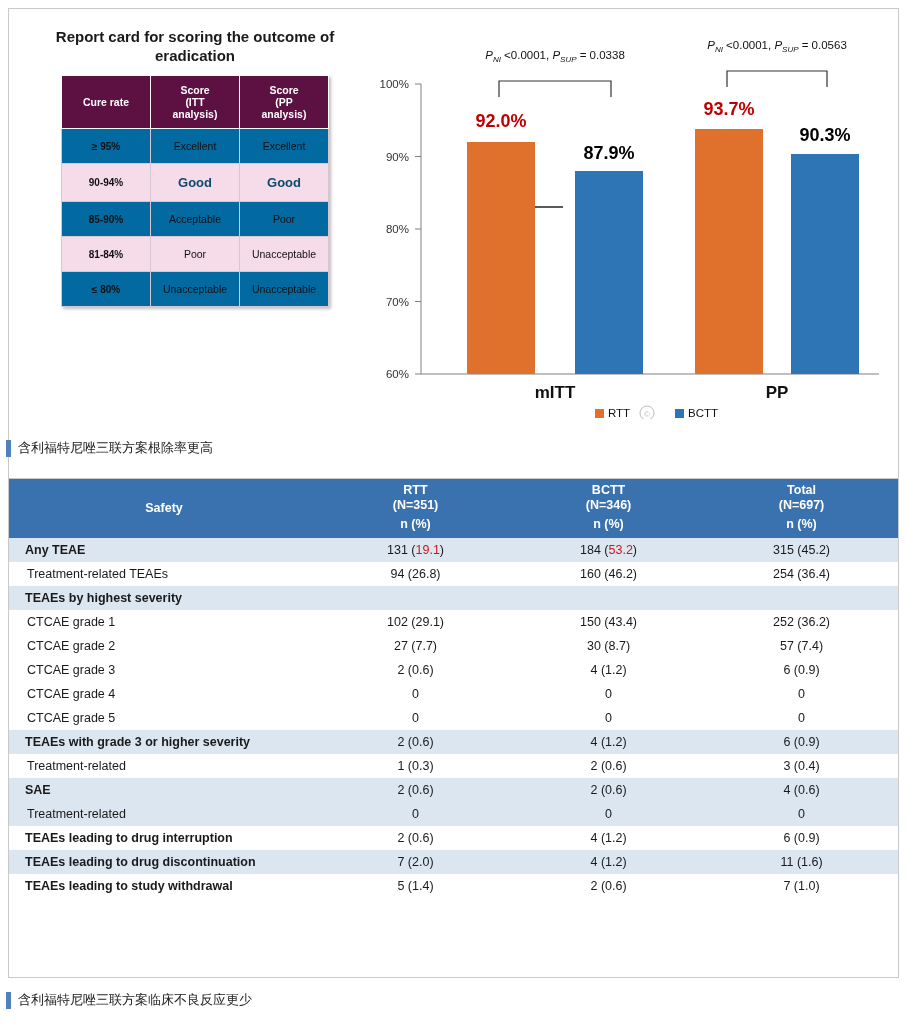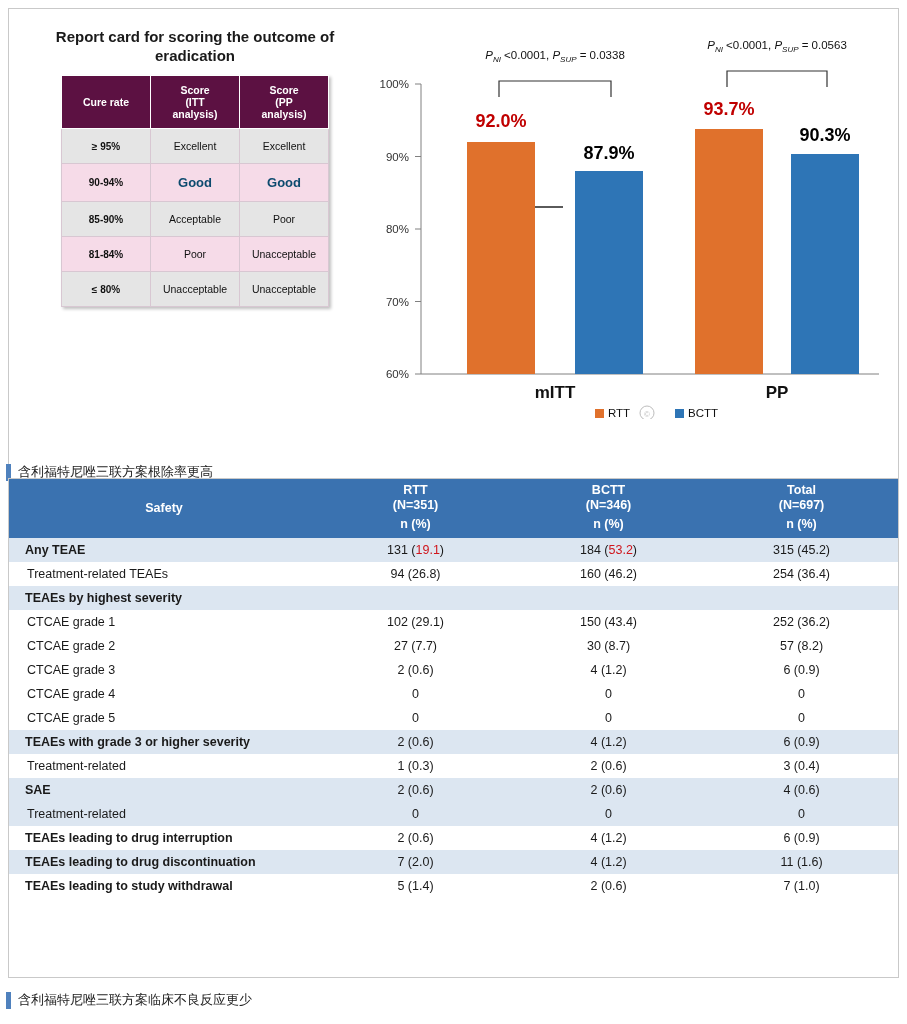--- a/index.html
+++ b/index.html
@@ -46,37 +46,37 @@
     padding: 8px 18px;
     border: 1px solid #ffffff;
     line-height: 12px;
   }
   table.rc td {
     border: 1px solid #d8c7d2;
     font-size: 10.5px;
     text-align: center;
     padding: 11px 2px;
     color: #111;
-    background: #e5e5e5;
+    background: #0369a1;
   }
   table.rc td.first { font-weight: bold; font-size: 10px; }
   table.rc tr.pink td { background: #f6dbe8; }
   table.rc tr.pink td.good { color: #0c4a6e; font-weight: bold; font-size: 13px; }
   table.rc tr.pinkfaint td { background: #f6dbe8; }
 
   
   .chart-area { position: absolute; left: 350px; top: 10px; width: 535px; height: 400px; }
   .chart-svg { position: absolute; left: 0; top: 0; }
 
   .cap-row { position: absolute; display: flex; align-items: flex-start; }
   .cap-bar {
     width: 5px; height: 17px; background: #4f81bd; margin-right: 7px; flex: 0 0 auto;
   }
   .cap-text { font-size: 13px; color: #222; line-height: 16px; }
-  #caption1 { left: 6px; top: 440px; margin-top: 24px; }
+  #caption1 { left: 6px; top: 440px; }
   #caption2 { left: 6px; top: 992px; }
 
   
   #safety-panel { left: 8px; top: 478px; width: 891px; height: 500px; padding: 0; }
   table.safety {
     border-collapse: collapse;
     width: 100%;
     font-size: 12.5px;
     color: #1a1a1a;
   }
@@ -270,21 +270,21 @@
         <tr class="plain">
           <td class="lbl indent">CTCAE grade 1</td>
           <td>102 (29.1)</td>
           <td>150 (43.4)</td>
           <td>252 (36.2)</td>
         </tr>
         <tr class="plain">
           <td class="lbl indent">CTCAE grade 2</td>
           <td>27 (7.7)</td>
           <td>30 (8.7)</td>
-          <td>57 (8.2)</td>
+          <td>57 (7.4)</td>
         </tr>
         <tr class="plain">
           <td class="lbl indent">CTCAE grade 3</td>
           <td>2 (0.6)</td>
           <td>4 (1.2)</td>
           <td>6 (0.9)</td>
         </tr>
         <tr class="plain">
           <td class="lbl indent">CTCAE grade 4</td>
           <td>0</td>

